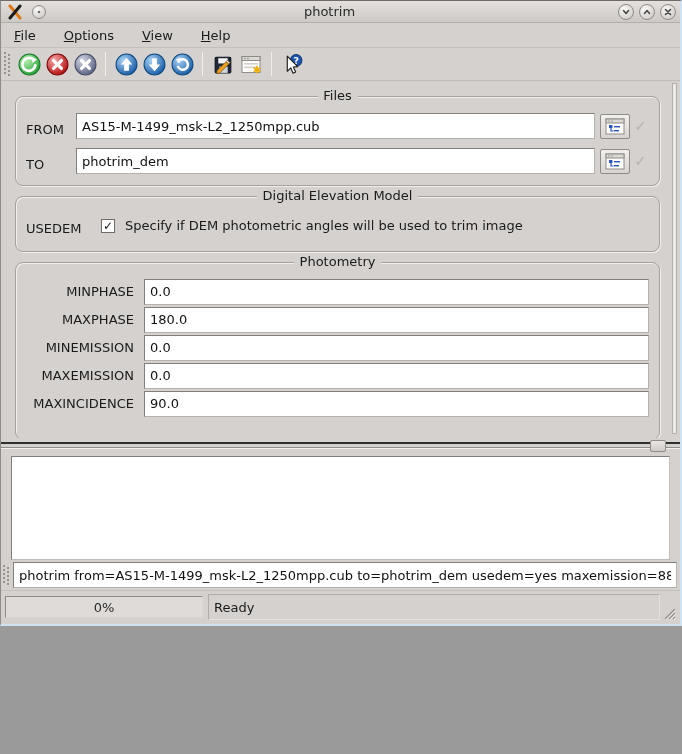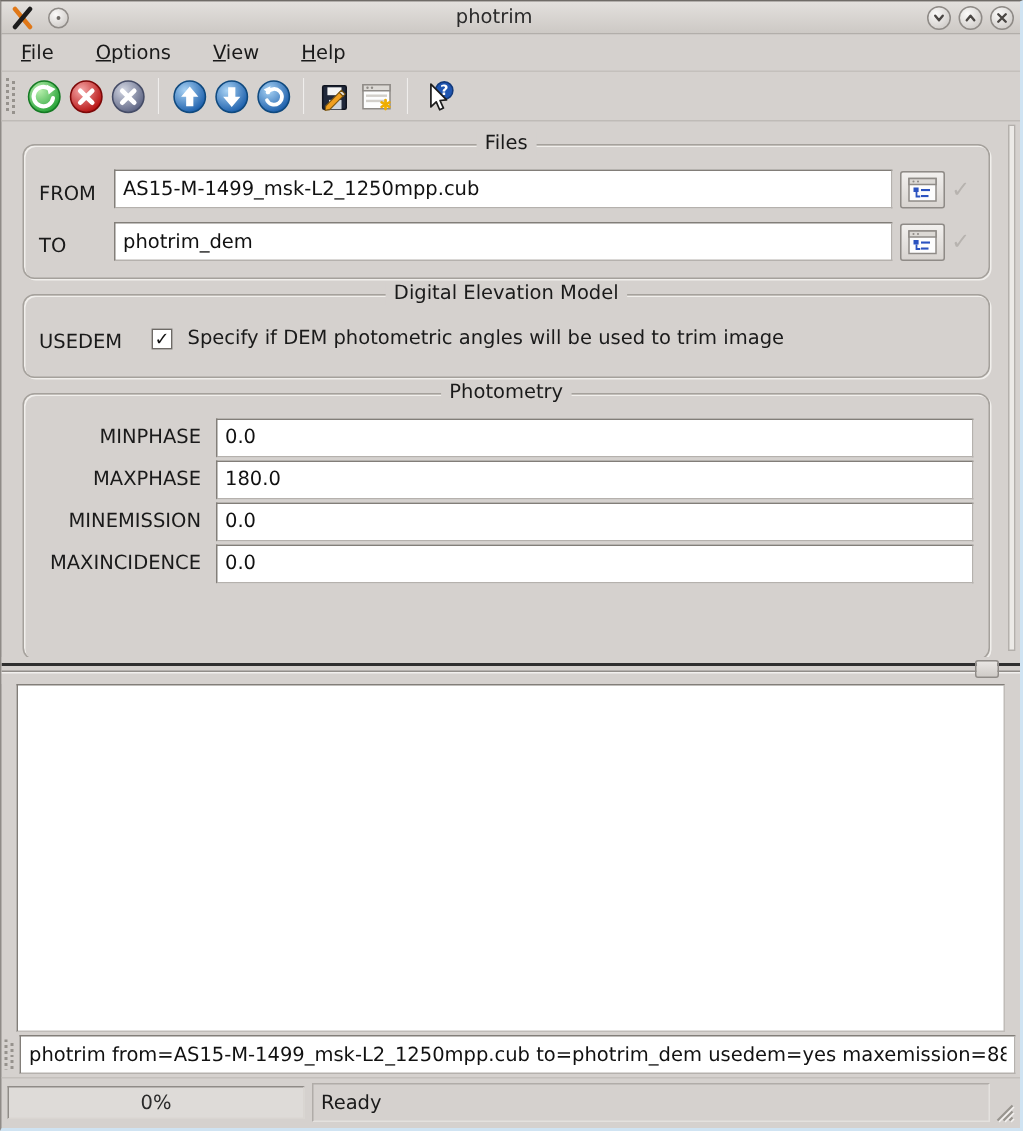--- a/index.html
+++ b/index.html
@@ -1,18 +1,18 @@
 <!DOCTYPE html>
 <html><head>
 <meta charset="utf-8">
 <style>
   html,body{margin:0;padding:0;background:#9a9a9a;}
   *{box-sizing:border-box;}
   .window{
-    width:682px;height:754px;
+    width:682px;height:626px;
     display:flex;flex-direction:column;
     background:#d5d1ce;
     font-family:"DejaVu Sans","Liberation Sans",sans-serif;
     font-size:13px;color:#1a1a1a;
     border-top:1px solid #6f6b67;
     border-left:1px solid #8f8b87;
     border-right:2px solid #cfe3f2;
     border-bottom:2px solid #cfe3f2;
     position:relative;overflow:hidden;justify-content:flex-end;
   }
@@ -379,22 +379,26 @@
       </div>
       <div class="pm-row">
         <span class="pm-label">MAXPHASE</span>
         <input class="txt" type="text" value="180.0" style="">
       </div>
       <div class="pm-row">
         <span class="pm-label">MINEMISSION</span>
         <input class="txt" type="text" value="0.0" style="">
       </div>
       <div class="pm-row">
+        <span class="pm-label">MAXEMISSION</span>
+        <input class="txt" type="text" value="0.0" style="">
+      </div>
+      <div class="pm-row">
         <span class="pm-label">MAXINCIDENCE</span>
-        <input class="txt" type="text" value="0.0" style="">
+        <input class="txt" type="text" value="90.0" style="">
       </div>
     </div>
   </div>
 
   <div class="splitter">
     <div class="line1"></div>
     <div class="line2"></div>
     <div class="handle"></div>
   </div>
 

